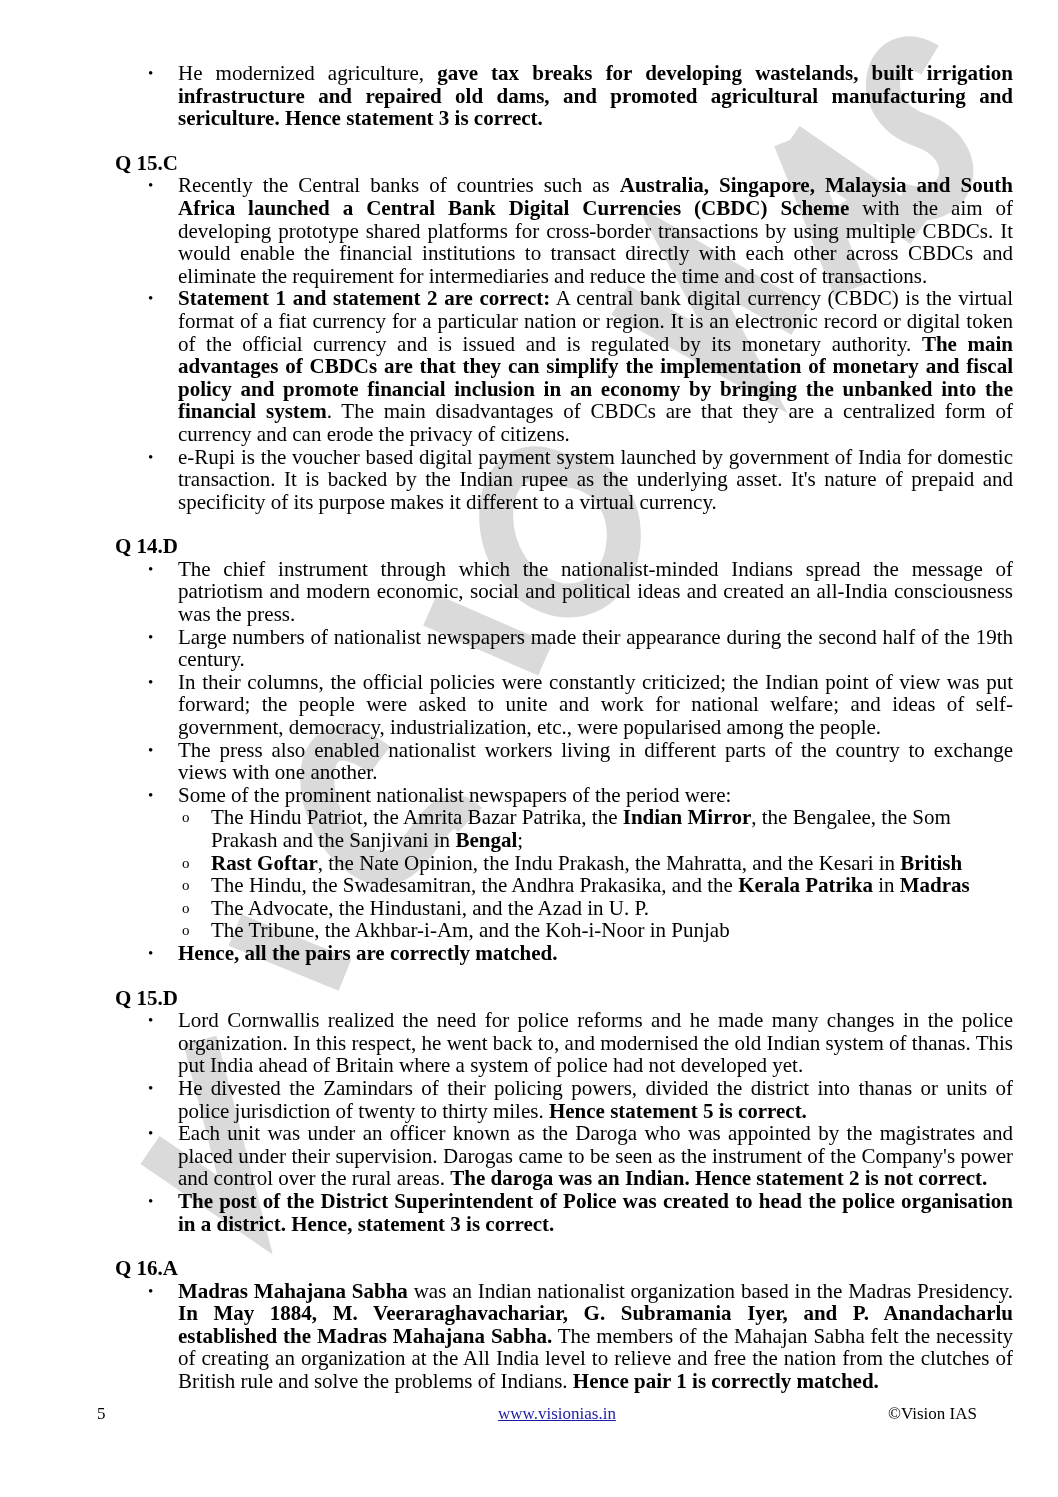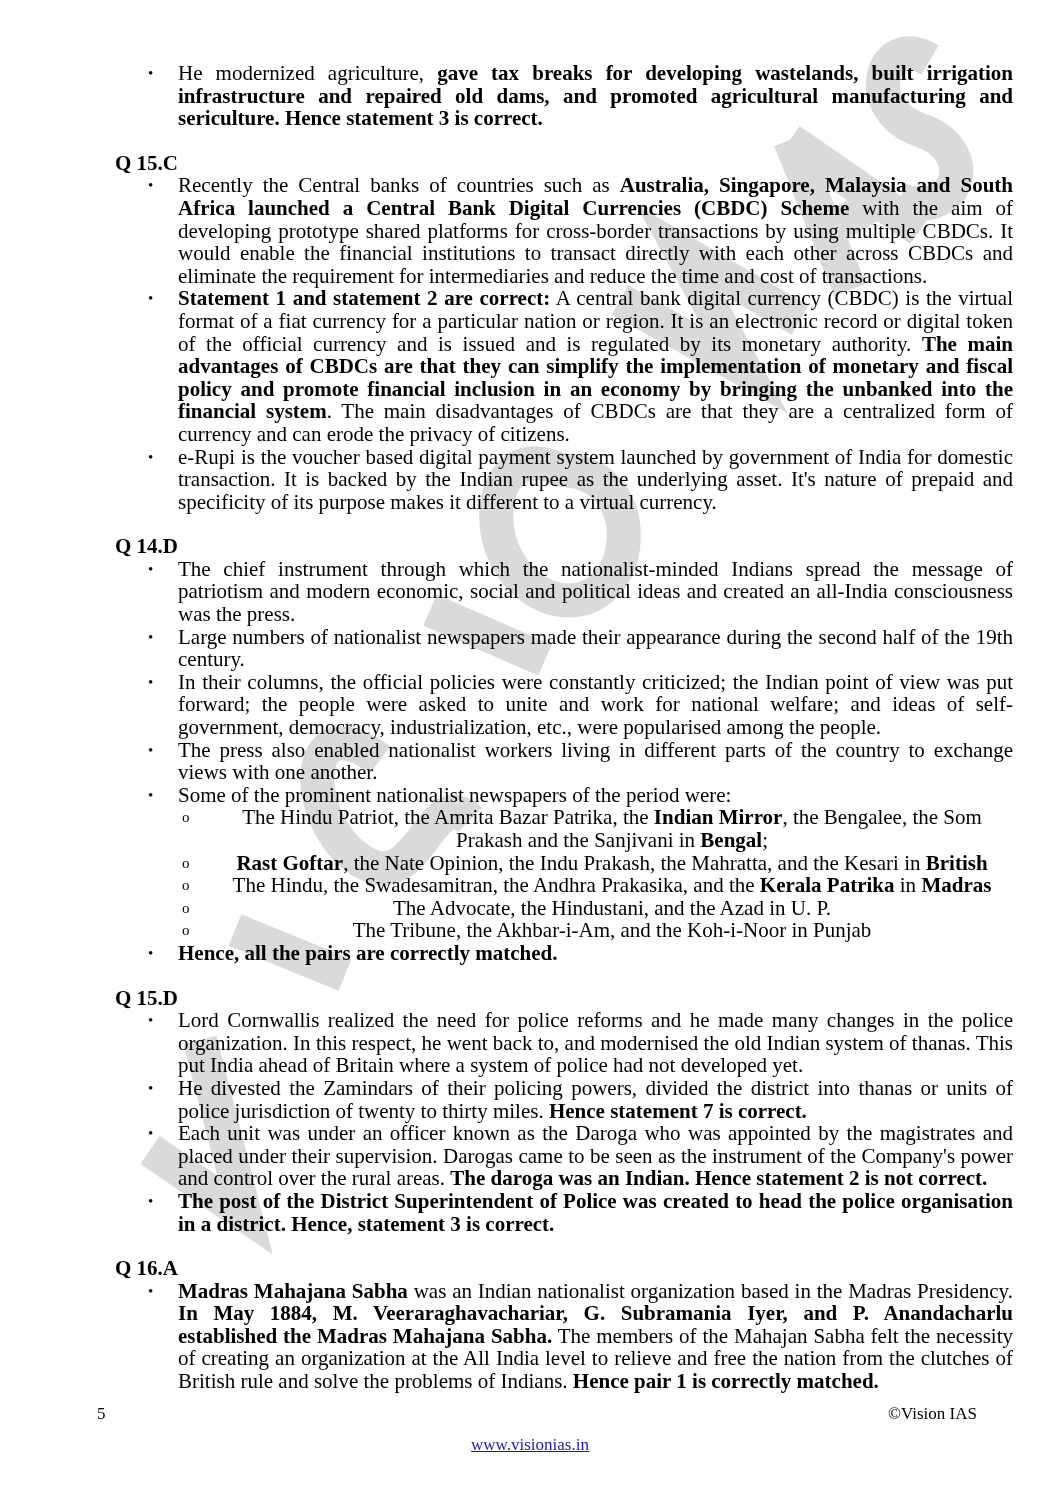--- a/index.html
+++ b/index.html
@@ -6,29 +6,29 @@
   body { width: 1058px; height: 1497px; position: relative; overflow: hidden;
          font-family: "Liberation Serif", "DejaVu Serif", serif; color: #000; }
   .watermark { position: absolute; left: 0; top: 0; width: 1058px; height: 1497px; pointer-events: none; z-index: 0; }
   .page { position: absolute; left: 115px; top: 62px; width: 898px; z-index: 1; font-size: 21px; line-height: 22.6px; }
   .q { font-weight: bold; margin: 0; }
   .sec { margin-bottom: 22px; }
   ul.b { list-style: none; margin: 0; padding: 0; }
   ul.b > li { position: relative; padding-left: 63px; text-align: justify; }
   ul.b > li::before { content: "\2022"; position: absolute; left: 33px; top: 0; font-size: 15px; }
   ul.o { list-style: none; margin: 0; padding: 0; }
-  ul.o > li { position: relative; padding-left: 30px; margin-left: 33px; text-align: center; }
+  ul.o > li { position: relative; padding-left: 30px; margin-left: 33px; text-align: left; }
   ul.o > li::before { content: "o"; position: absolute; left: 0; top: 0; font-size: 15px; }
   ul.o2 { margin-left: -63px; }
   ul.o2 > li { margin-left: 33px; padding-left: 63px; }
   ul.o2 > li::before { left: 34px; }
   b { font-weight: bold; }
   .footer { position: absolute; top: 1404px; left: 97px; width: 880px; font-size: 17px; z-index: 1; }
   .pnum { position: absolute; left: 0; top: 0; }
-  .site { position: absolute; left: 374px; top: 0; color: #1a1aa6; text-decoration: underline; margin-top: 31px; }
+  .site { position: absolute; left: 401px; top: 0; color: #1a1aa6; text-decoration: underline; }
   .copy { position: absolute; right: 0; top: 0; }
 </style>
 </head>
 <body>
 
 <svg class="watermark" viewBox="0 0 1058 1497" xmlns="http://www.w3.org/2000/svg">
   <g fill="none" stroke="#dadada" stroke-width="34" stroke-linecap="butt">
     <path d="M150 1150 L245 1215 L200 1040"></path>
     <path d="M235 930 L345 975"></path>
     <path d="M380 760 C300 700 300 820 360 860 C420 900 430 780 470 820"></path>
@@ -68,21 +68,21 @@
             <li><span>The Advocate, the Hindustani, and the Azad in U. P.</span></li>
             <li><span>The Tribune, the Akhbar-i-Am, and the Koh-i-Noor in Punjab</span></li>
           </ul></li>
         <li><b>Hence, all the pairs are correctly matched.</b></li>
       </ul>
     </div>
     <div class="sec">
       <p class="q">Q 15.D</p>
       <ul class="b">
         <li><span>Lord Cornwallis realized the need for police reforms and he made many changes in the police organization. In this respect, he went back to, and modernised the old Indian system of thanas. This put India ahead of Britain where a system of police had not developed yet.</span></li>
-        <li><span>He divested the Zamindars of their policing powers, divided the district into thanas or units of police jurisdiction of twenty to thirty miles. </span><b>Hence statement 7 is correct.</b></li>
+        <li><span>He divested the Zamindars of their policing powers, divided the district into thanas or units of police jurisdiction of twenty to thirty miles. </span><b>Hence statement 5 is correct.</b></li>
         <li><span>Each unit was under an officer known as the Daroga who was appointed by the magistrates and placed under their supervision. Darogas came to be seen as the instrument of the Company's power and control over the rural areas. </span><b>The daroga was an Indian. Hence statement 2 is not correct.</b></li>
         <li><b>The post of the District Superintendent of Police was created to head the police organisation in a district. Hence, statement 3 is correct.</b></li>
       </ul>
     </div>
     <div class="sec">
       <p class="q">Q 16.A</p>
       <ul class="b">
         <li><b>Madras Mahajana Sabha</b><span> was an Indian nationalist organization based in the Madras Presidency. </span><b>In May 1884, M. Veeraraghavachariar, G. Subramania Iyer, and P. Anandacharlu established the Madras Mahajana Sabha.</b><span> The members of the Mahajan Sabha felt the necessity of creating an organization at the All India level to relieve and free the nation from the clutches of British rule and solve the problems of Indians. </span><b>Hence pair 1 is correctly matched.</b></li>
       </ul>
     </div>

